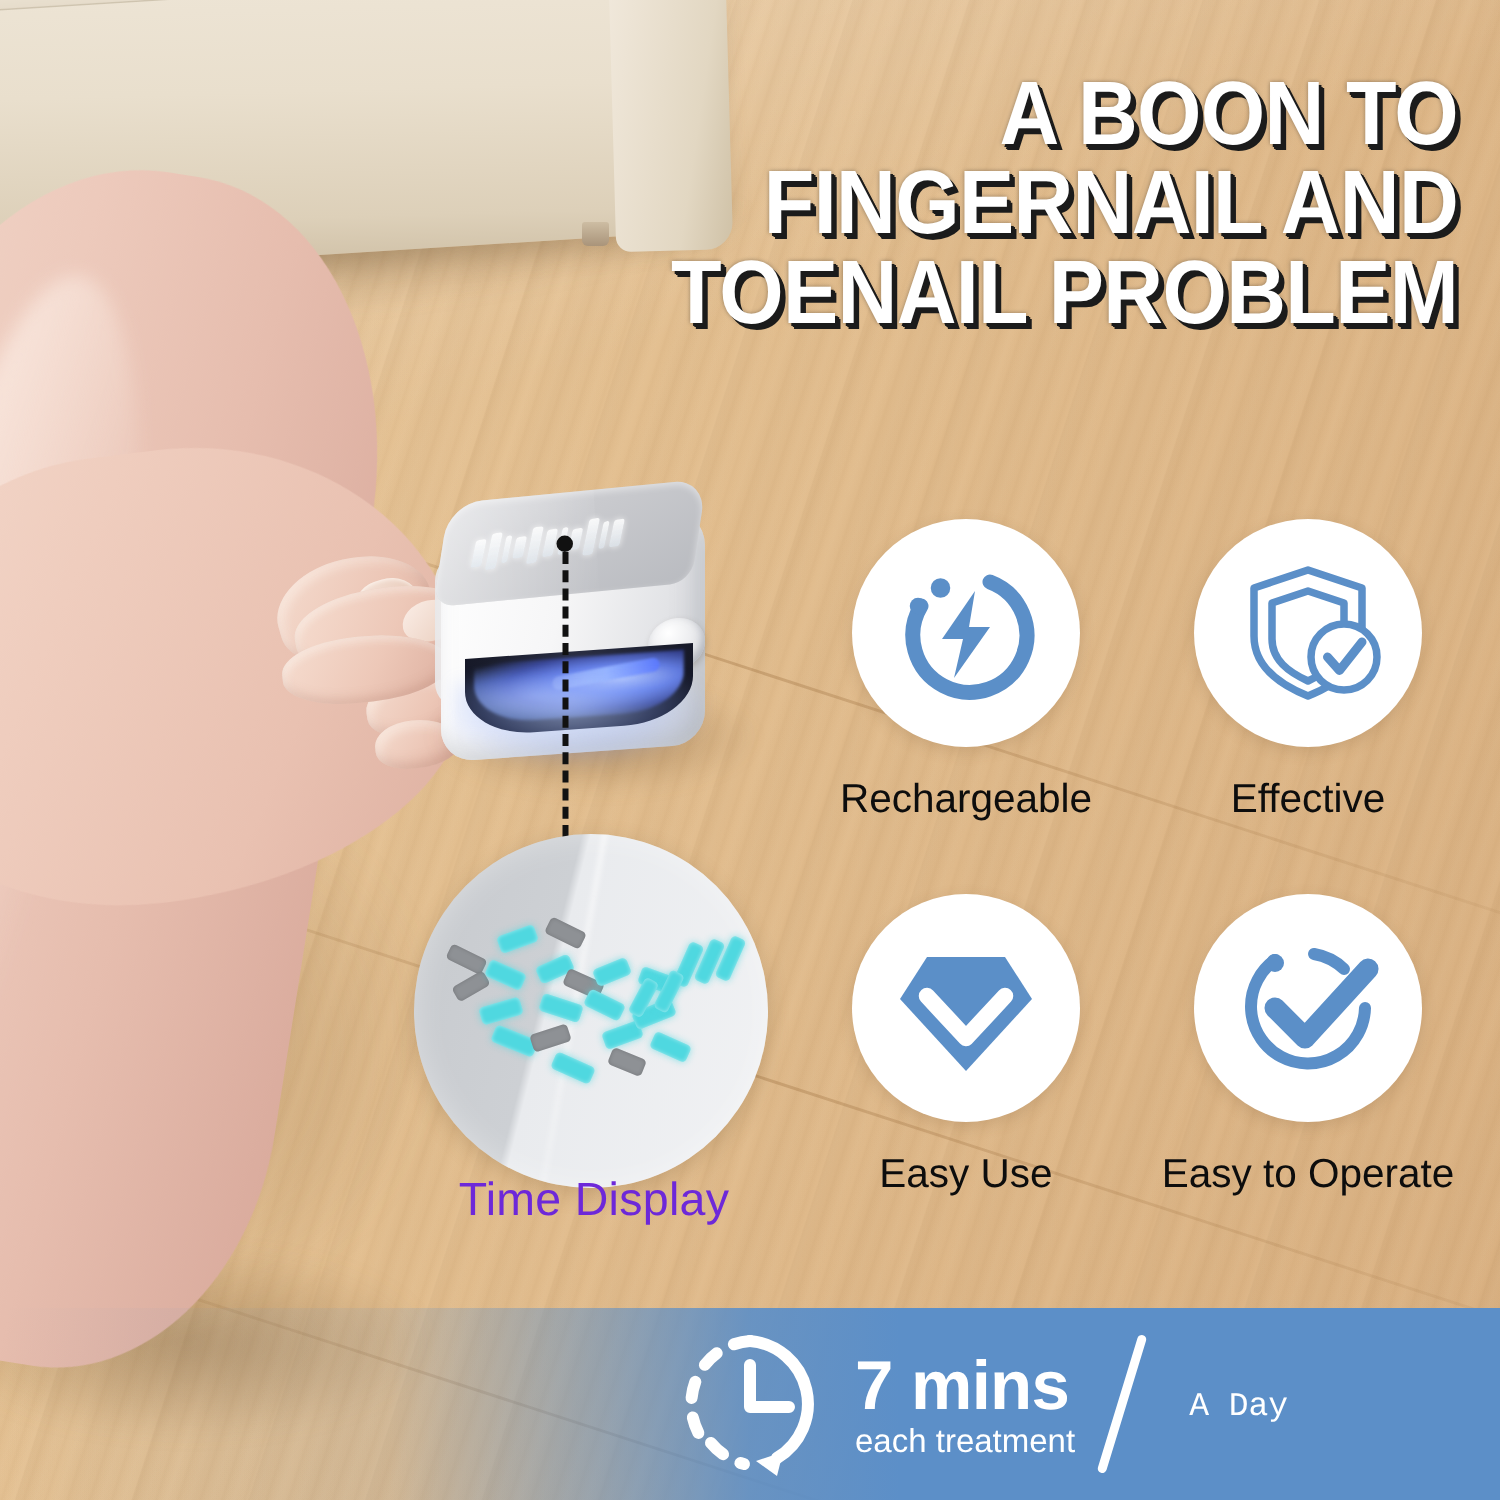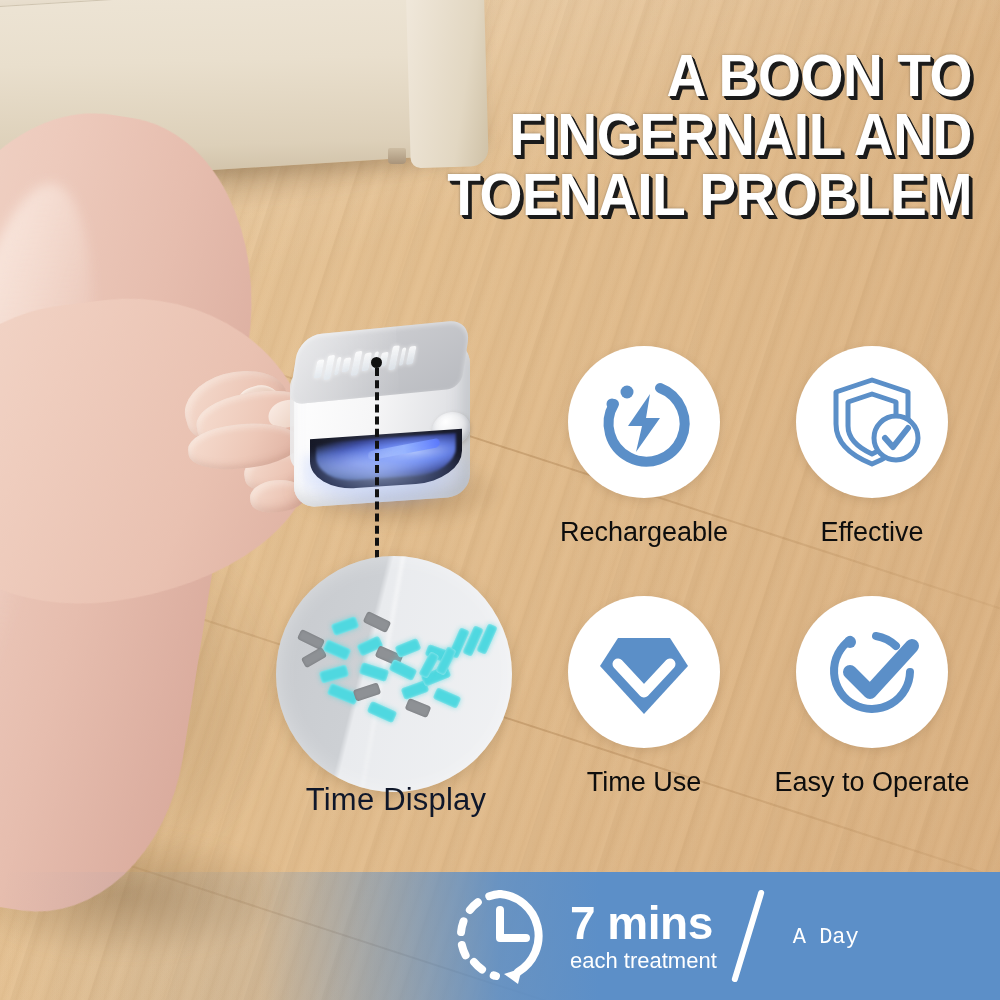--- a/index.html
+++ b/index.html
@@ -252,21 +252,21 @@
   }
   .seg{
     position:absolute;
     border-radius:3px;
     background:#4fd8e0;
     box-shadow:0 0 5px rgba(79,216,224,.65), inset 0 0 3px rgba(255,255,255,.5);
   }
   .seg.off{background:#8e9195;box-shadow:inset 0 0 3px rgba(0,0,0,.18);}
   .mag-cap{
     position:absolute;left:196px;top:782px;width:400px;
-    font-size:31px;color:#0f172a;letter-spacing:.2px;
+    font-size:31px;color:#6d28d9;letter-spacing:.2px;
   }
 
   
   .headline{
     position:absolute;right:28px;top:46px;width:740px;
     text-align:right;
     font-weight:700;
     font-size:60px;
     line-height:.99;
     letter-spacing:-.5px;
@@ -463,21 +463,21 @@
     <div class="flabel">Effective</div>
   </div>
 
   <div class="feature f3">
     <div class="fcircle">
       <svg width="104" height="104" viewBox="0 0 104 104">
         <path d="M26 18 H78 L96 46 L52 94 L8 46 Z" fill="#5B8FC8"></path>
         <path d="M26 44 L52 72 L78 44" fill="none" stroke="#ffffff" stroke-width="11" stroke-linecap="round" stroke-linejoin="round"></path>
       </svg>
     </div>
-    <div class="flabel">Time Use</div>
+    <div class="flabel">Easy Use</div>
   </div>
 
   <div class="feature f4">
     <div class="fcircle">
       <svg width="104" height="104" viewBox="0 0 104 104">
         <path d="M30 20 A38 38 0 1 0 90 52" fill="none" stroke="#5B8FC8" stroke-width="8" stroke-linecap="round"></path>
         <path d="M56 16 A38 38 0 0 1 76 26" fill="none" stroke="#5B8FC8" stroke-width="8" stroke-linecap="round"></path>
         <circle cx="30" cy="22" r="6" fill="#5B8FC8"></circle>
         <path d="M30 52 L50 72 L92 26" fill="none" stroke="#5B8FC8" stroke-width="14" stroke-linecap="round" stroke-linejoin="round"></path>
       </svg>

